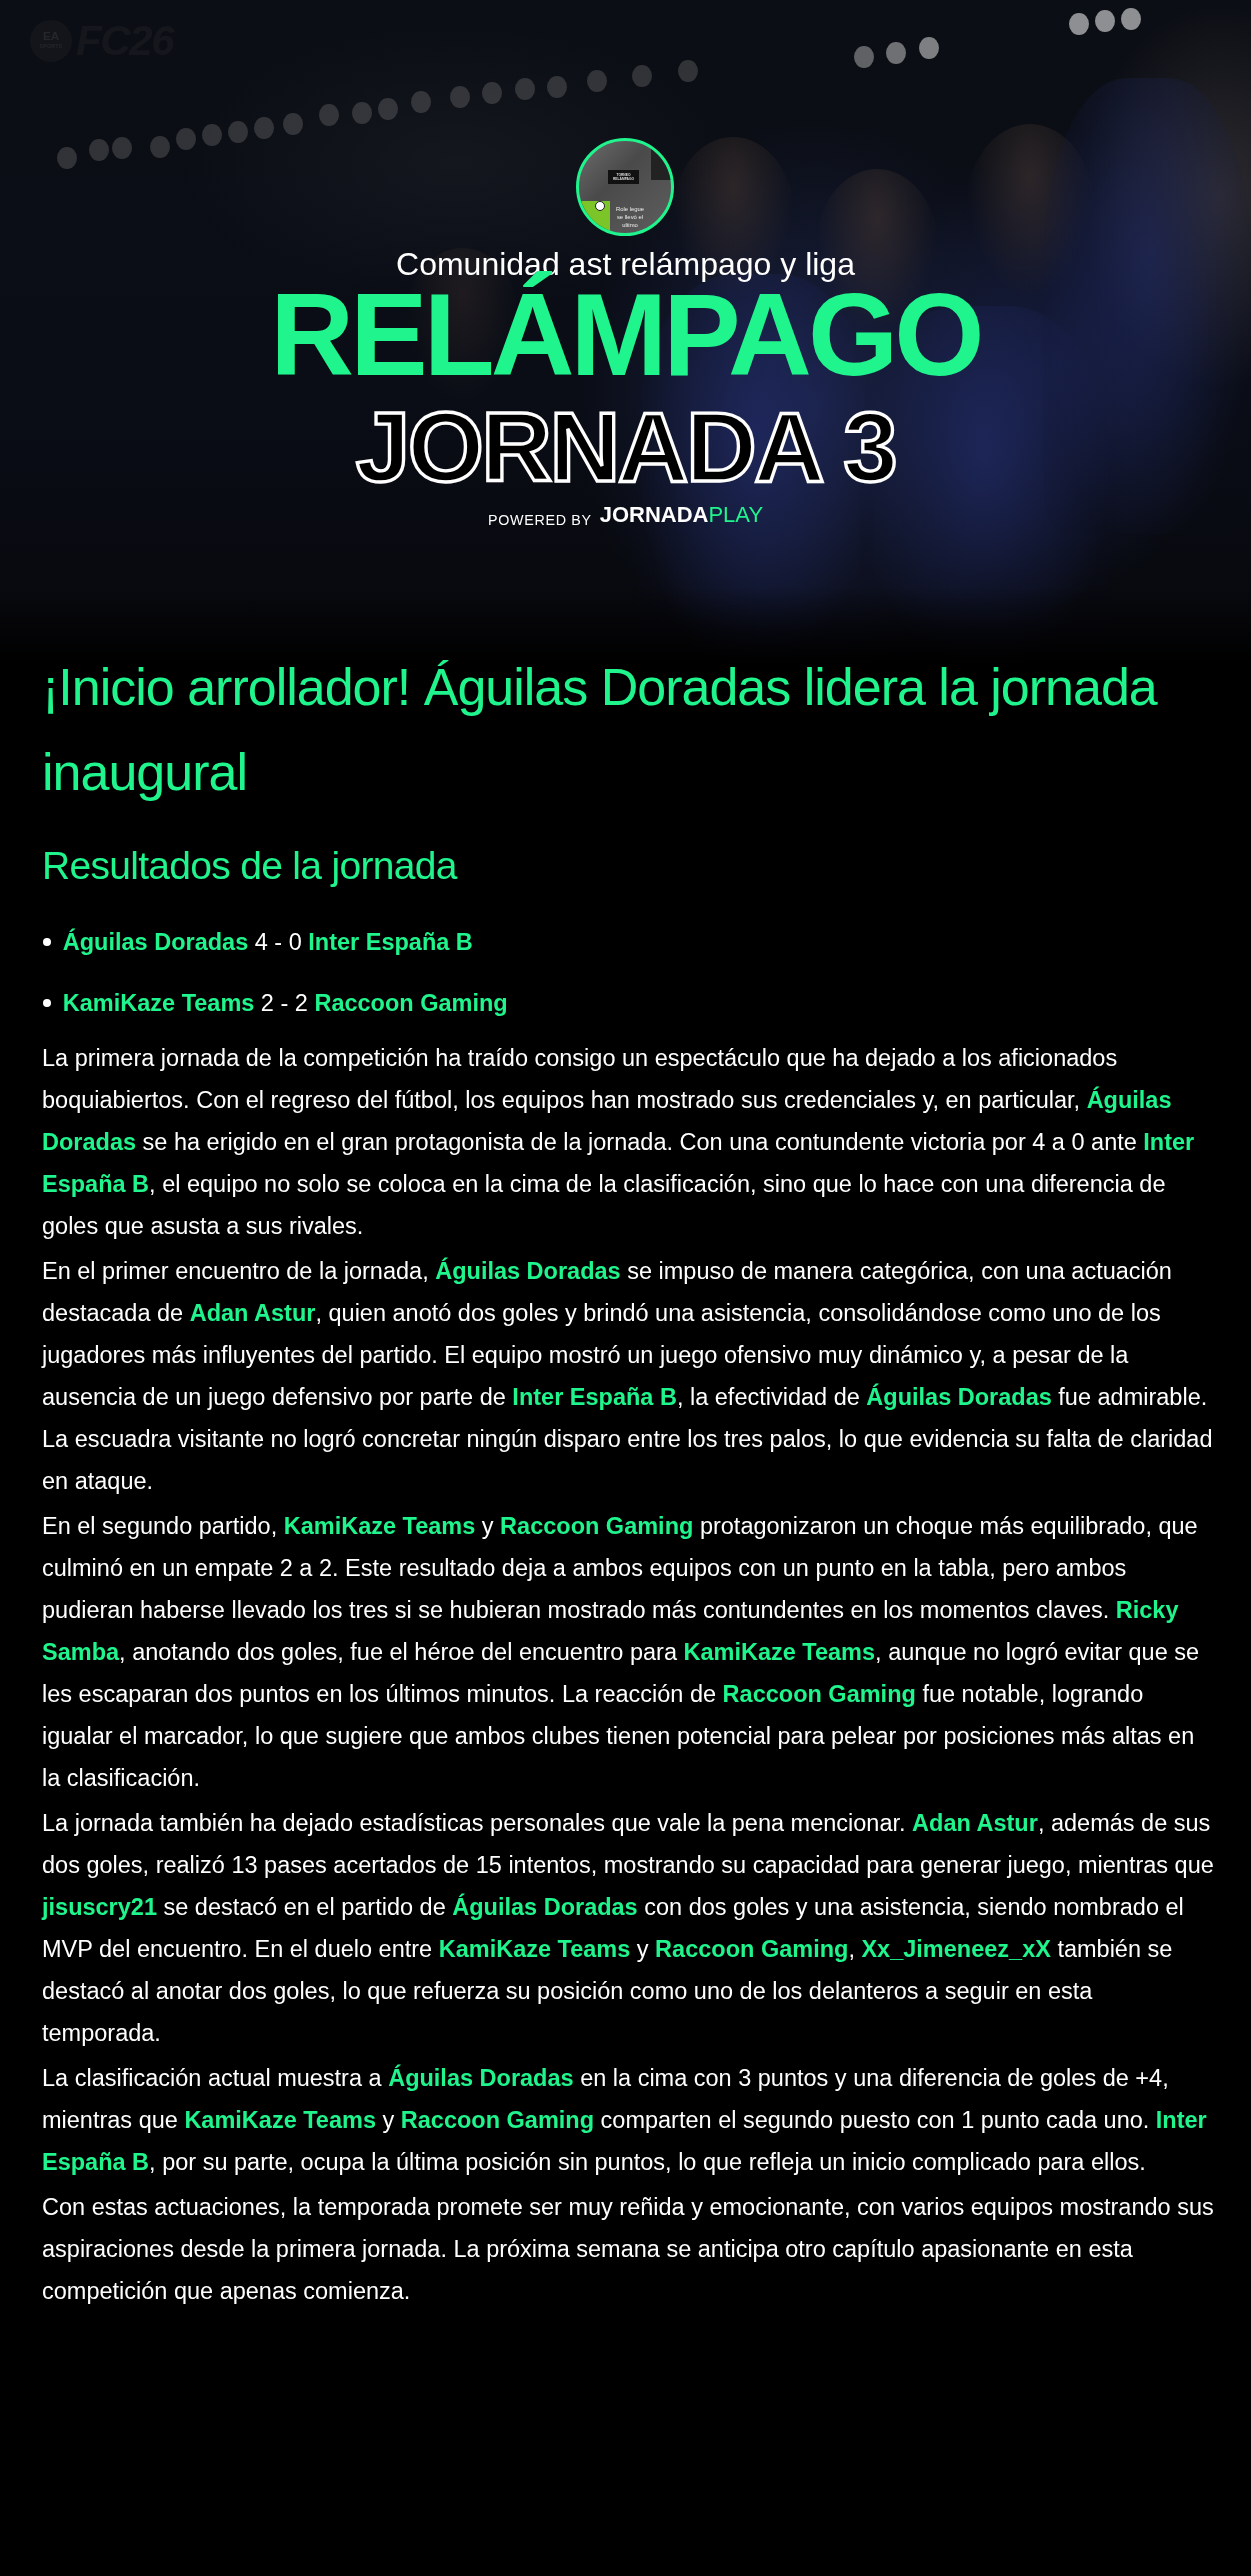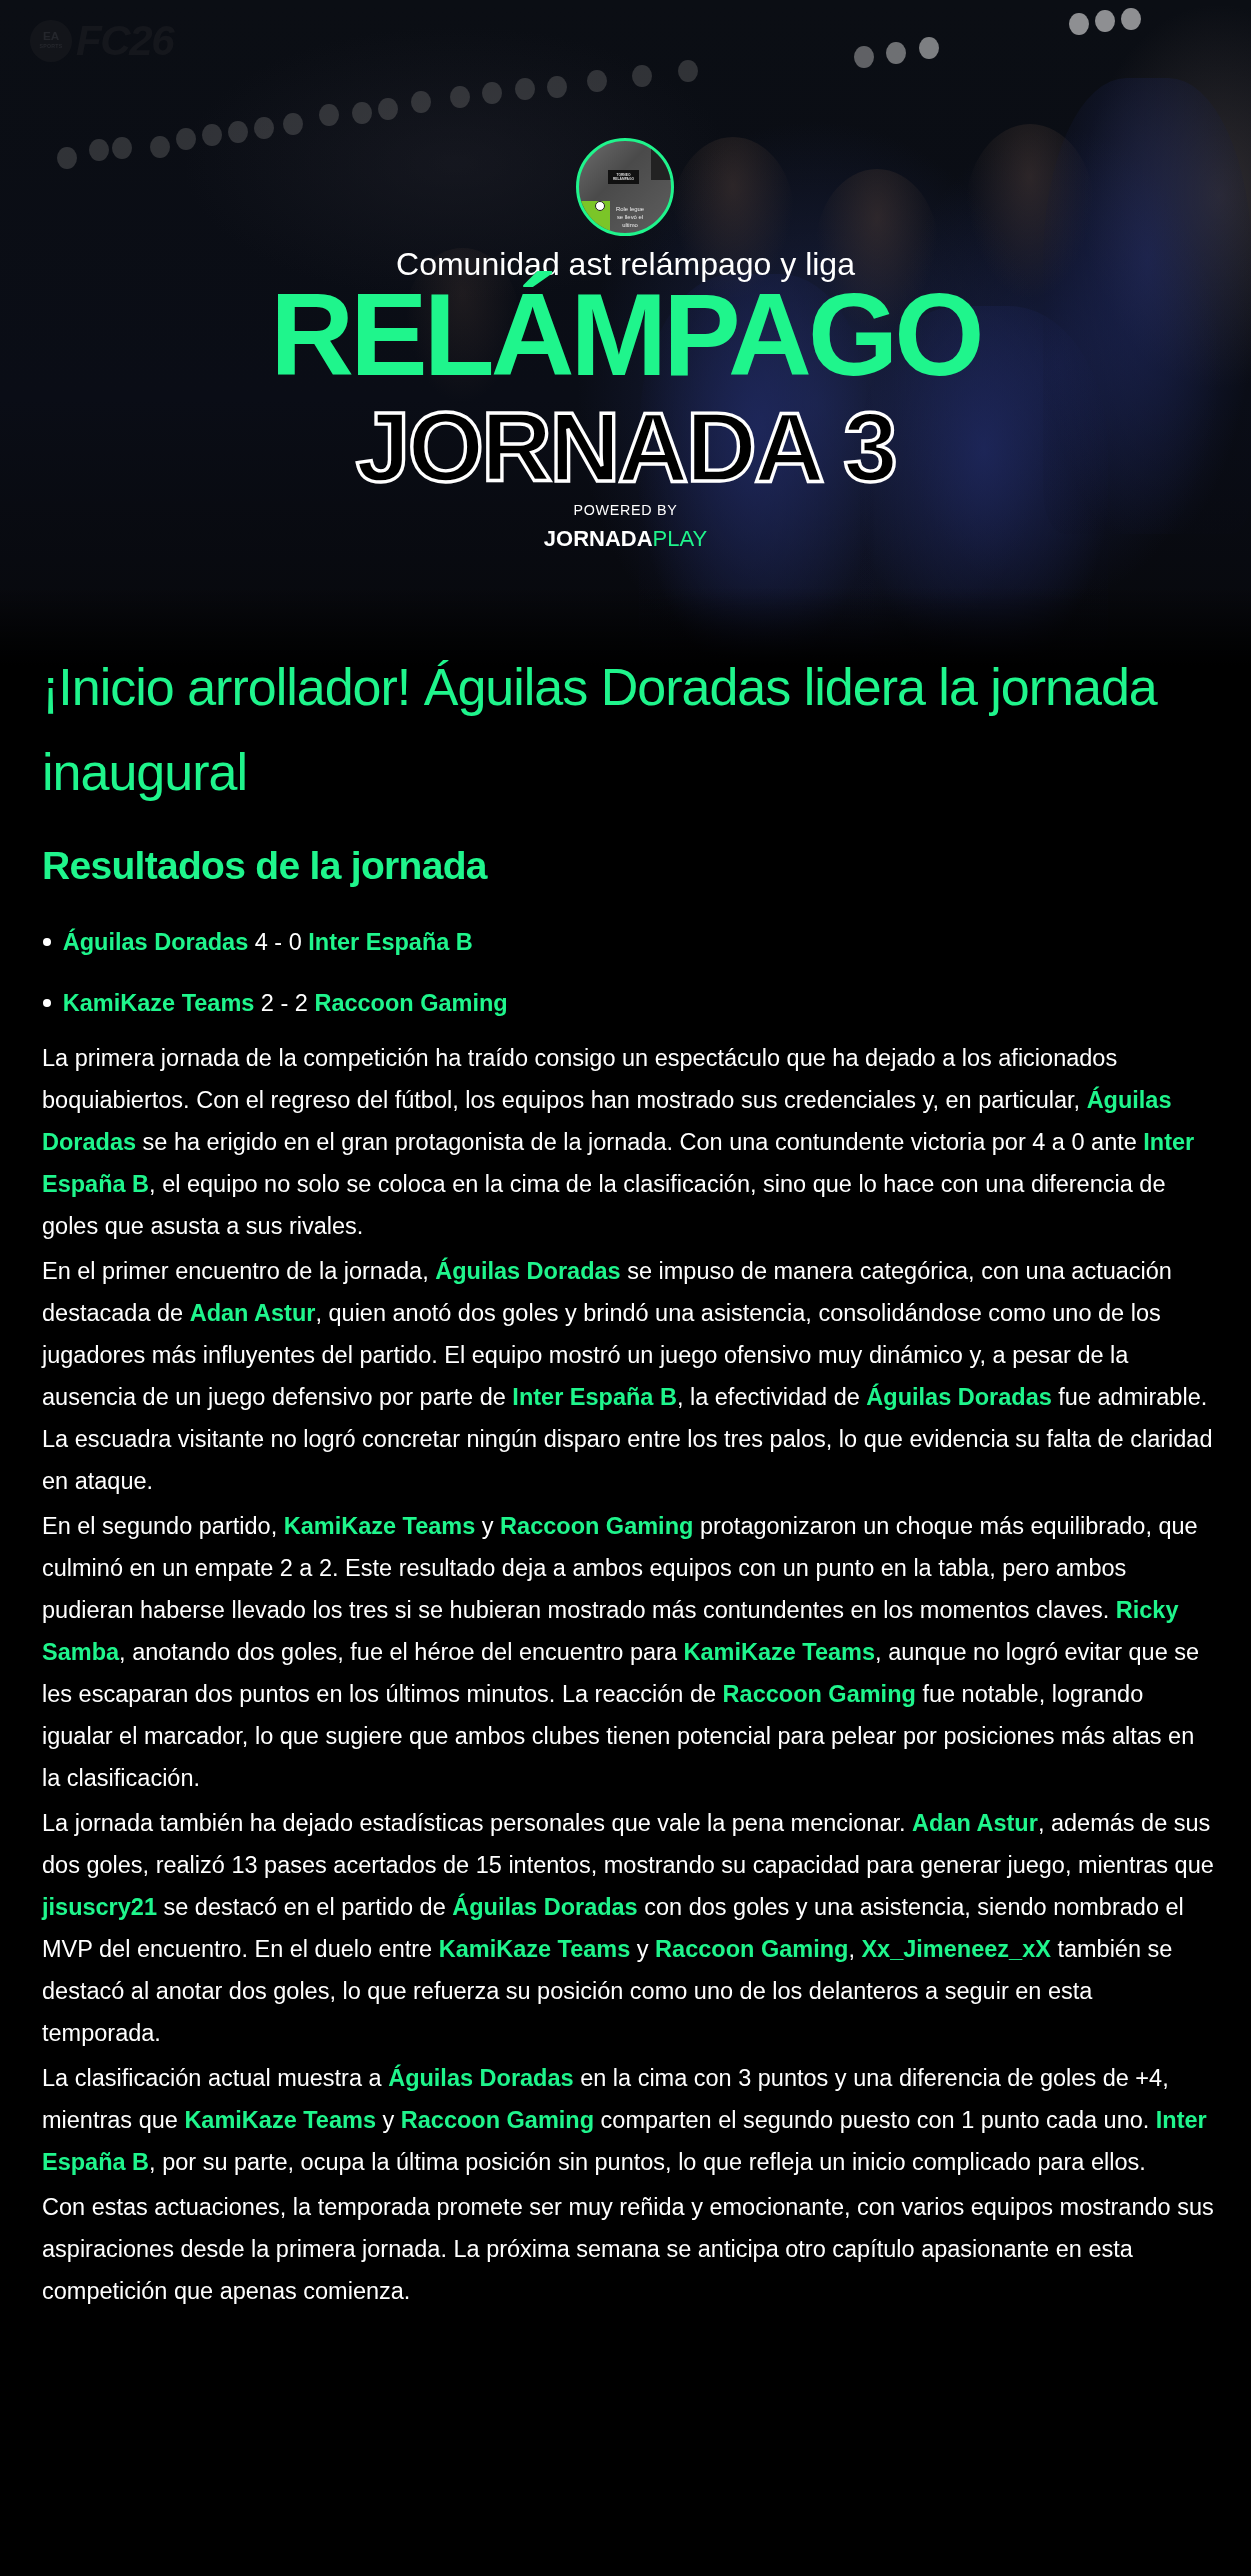--- a/index.html
+++ b/index.html
@@ -87,35 +87,35 @@
       font-size: 116px; line-height: 117px; color: #1ff58c; letter-spacing: -3.9px;
     }
     .title-sub {
       position: absolute; left: 0; top: 398px; width: 1251px; text-align: center;
       font-family: "Liberation Sans", sans-serif; font-weight: bold;
       font-size: 98px; line-height: 98px; color: #000; letter-spacing: -2.6px;
       -webkit-text-stroke: 3.3px #fff;
     }
     .powered {
       position: absolute; left: 0; top: 502px; width: 1251px; text-align: center;
-      display: flex; justify-content: center; align-items: center; gap: 7.8px; flex-direction: column;
+      display: flex; justify-content: center; align-items: flex-end; gap: 7.8px;
     }
     .powered-by { font-size: 14.3px; color: #fff; letter-spacing: 0.7px; }
     .brand-transfer { font-size: 22px; font-weight: bold; color: #fff; letter-spacing: 0px; }
     .brand-play { font-size: 22px; font-weight: normal; color: #1ff58c; }
     .article {
       position: absolute; left: 42px; top: 645px; width: 1173px;
     }
     .headline {
       font-family: "Liberation Sans", sans-serif; font-weight: normal;
       font-size: 52px; line-height: 85px; color: #1ff58c; letter-spacing: -1px;
       width: 1186px;
     }
     .section-title {
-      margin-top: 25px; font-weight: bold; font-size: 39px; line-height: 52px;
+      margin-top: 25px; font-weight: normal; font-size: 39px; line-height: 52px;
       color: #1ff58c; letter-spacing: -0.7px;
     }
     .results { margin-top: 19.6px; list-style: none; }
     .results li {
       font-size: 23.5px; line-height: 61px; display: flex; align-items: center;
     }
     .results li .bullet {
       width: 7.8px; height: 7.8px; border-radius: 50%; background: #fff; margin: 0 11.7px 0 1.3px;
     }
     .team { color: #1ff58c; font-weight: bold; }

